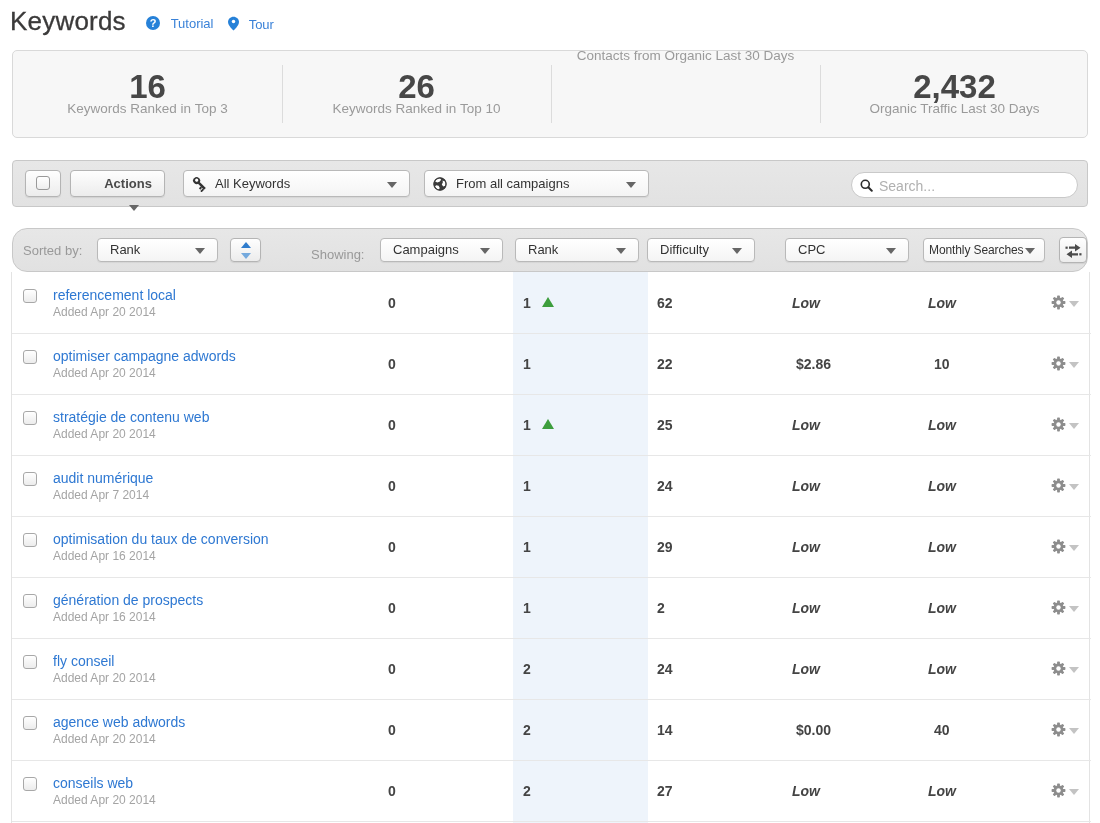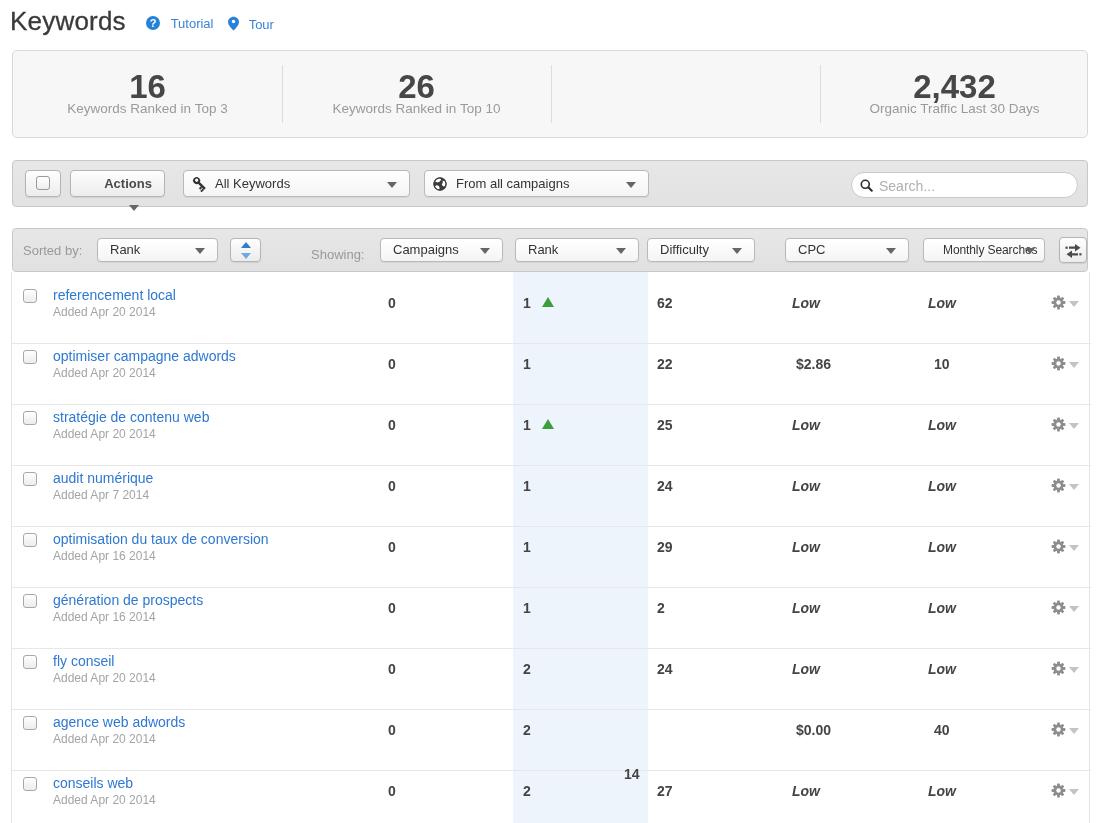--- a/index.html
+++ b/index.html
@@ -15,34 +15,34 @@
 
 #stats { left:12px; top:50px; width:1076px; height:88px; background:#f7f7f7; border:1px solid #d9d9d9; border-radius:5px; }
 .stat { position:absolute; top:0; width:269px; height:86px; text-align:center; }
 .stat .num { font-size:33px; font-weight:bold; color:#474747; margin-top:19px; line-height:34px; }
 .stat .lbl { font-size:13.5px; color:#9a9a9a; margin-top:-3px; }
 .sdiv { position:absolute; top:14px; height:58px; width:1px; background:#dcdcdc; }
 
 
 .gbar { left:12px; width:1076px; background:linear-gradient(#e7e7e7,#e2e2e2); border:1px solid #c8c8c8; border-radius:4px; }
 #tb1 { top:160px; height:47px; }
-#tb2 { top:228px; height:44px; background:linear-gradient(#e7e7e7,#e1e1e1); }
+#tb2 { top:228px; height:44px; background:linear-gradient(#e7e7e7,#e1e1e1);border-radius:15px; }
 .btn { position:absolute; background:linear-gradient(#fefefe,#ececec); border:1px solid #b4b4b4; border-radius:4px; box-shadow:0 1px 1px rgba(0,0,0,0.08); }
 .sel { position:absolute; background:linear-gradient(#ffffff,#f4f4f4); border:1px solid #b9b9b9; border-radius:4px; box-shadow:0 1px 1px rgba(0,0,0,0.06); font-size:13px; color:#333; }
 .caret { position:absolute; width:0; height:0; border-left:5px solid transparent; border-right:5px solid transparent; border-top:6px solid #666; }
 .glabel { position:absolute; font-size:13px; color:#999; }
 
 
 #search { position:absolute; left:838px; top:11px; width:227px; height:26px; background:#fff; border:1px solid #c9c9c9; border-radius:14px; }
 #search .ph { position:absolute; left:27px; top:5px; font-size:14px; color:#b0b0b0; }
 
 
 #tbl { position:absolute; left:11px; top:272px; width:1079px; height:551px; border-left:1px solid #e3e3e3; border-right:1px solid #e3e3e3; }
 #rankcol { position:absolute; left:501px; top:0; width:135px; height:551px; background:#eef4fb; }
-.row { position:absolute; left:0; width:1079px; height:72px; border-bottom:1px solid #e7e7e7; }
+.row { position:absolute; left:0; width:1079px; height:62px; border-bottom:1px solid #e7e7e7; }
 .kw { position:absolute; left:41px; top:15px; font-size:14px; color:#2e78d2; }
 .added { position:absolute; left:41px; top:33px; font-size:12px; color:#a4a4a4; }
 .cnum { position:absolute; top:23px; font-size:14px; font-weight:bold; color:#444; }
 .lowtxt { font-style:italic; }
 .cb { position:absolute; left:11px; top:17px; width:14px; height:14px; background:linear-gradient(#fff,#ececec); border:1px solid #a8a8a8; border-radius:3px; }
 .tri-up { position:absolute; width:0; height:0; border-left:6px solid transparent; border-right:6px solid transparent; border-bottom:10px solid #3d9e3d; top:25px; left:530px; }
 .gear { position:absolute; left:1039px; top:24px; color:#8b8b8b; font-size:15px; }
 .gcaret { position:absolute; left:1057px; top:29px; width:0; height:0; border-left:5px solid transparent; border-right:5px solid transparent; border-top:6px solid #c3c3c3; }
 </style>
 </head>
@@ -67,20 +67,21 @@
   <div class="abs" id="stats">
     <div class="stat" style="left:0;">
         <div class="num">16</div>
         <div class="lbl">Keywords Ranked in Top 3</div>
       </div>
     <div class="stat" style="left:269px;">
         <div class="num">26</div>
         <div class="lbl">Keywords Ranked in Top 10</div>
       </div>
     <div class="stat" style="left:538px;">
+        <div class="lbl">Contacts from Organic Last 30 Days</div>
       </div>
     <div class="stat" style="left:807px;">
         <div class="num">2,432</div>
         <div class="lbl">Organic Traffic Last 30 Days</div>
       </div>
     <div class="sdiv" style="left:269px;"></div>
     <div class="sdiv" style="left:538px;"></div>
     <div class="sdiv" style="left:807px;"></div>
   </div>
 
@@ -127,21 +128,21 @@
     <div class="sel" style="left:84px; top:9px; width:121px; height:24px; line-height:22px;"><span style="margin-left:12px;">Rank</span><div class="caret" style="right:12px; top:9px;"></div></div>
     <div class="btn" style="left:217px; top:9px; width:31px; height:24px;">
       <div style="position:absolute; left:10px; top:3px; width:0; height:0; border-left:5px solid transparent; border-right:5px solid transparent; border-bottom:6px solid #2f7ccd;"></div>
       <div style="position:absolute; left:10px; top:14px; width:0; height:0; border-left:5px solid transparent; border-right:5px solid transparent; border-top:6px solid #74a9dd;"></div>
     </div>
     <div class="glabel" style="left:298px; top:18px;">Showing:</div>
     <div class="sel" style="left:367px; top:9px; width:123px; height:24px; line-height:22px;"><span style="margin-left:12px;">Campaigns</span><div class="caret" style="right:12px; top:9px;"></div></div>
     <div class="sel" style="left:502px; top:9px; width:124px; height:24px; line-height:22px;"><span style="margin-left:12px;">Rank</span><div class="caret" style="right:12px; top:9px;"></div></div>
     <div class="sel" style="left:634px; top:9px; width:108px; height:24px; line-height:22px;"><span style="margin-left:12px;">Difficulty</span><div class="caret" style="right:12px; top:9px;"></div></div>
     <div class="sel" style="left:772px; top:9px; width:124px; height:24px; line-height:22px;"><span style="margin-left:12px;">CPC</span><div class="caret" style="right:12px; top:9px;"></div></div>
-    <div class="sel" style="left:910px; top:9px; width:122px; height:24px; line-height:22px;"><span style="margin-left:19px; font-size:12px; letter-spacing:-0.1px;">Monthly Searches</span><div class="caret" style="right:9px; top:9px;"></div></div>
+    <div class="sel" style="left:910px; top:9px; width:122px; height:24px; line-height:22px;"><span style="margin-left:5px; font-size:12px; letter-spacing:-0.1px;">Monthly Searches</span><div class="caret" style="right:9px; top:9px;"></div></div>
     <div class="btn" style="left:1046px; top:8px; width:28px; height:26px;">
       <svg style="position:absolute; left:5px; top:5px;" width="17" height="16" viewBox="0 0 17 16">
           <g fill="#4a4a4a">
             <rect x="0.5" y="3.6" width="2.2" height="2.2"></rect>
             <path d="M4 3.6 H10 V1 L15.5 4.7 L10 8.4 V5.8 H4 Z"></path>
             <rect x="14.3" y="10.2" width="2.2" height="2.2"></rect>
             <path d="M13 10.2 H7 V7.6 L1.5 11.3 L7 15 V12.4 H13 Z"></path>
           </g>
         </svg>
     </div>
@@ -437,21 +438,21 @@
           </g>
         </svg>
       <div class="gcaret"></div>
     </div>
     <div class="row" style="top:427px;">
       <div class="cb"></div>
       <div class="kw">agence web adwords</div>
       <div class="added">Added Apr 20 2014</div>
       <div class="cnum" style="left:376px;">0</div>
       <div class="cnum" style="left:511px;">2</div>
-      <div class="cnum" style="left:612px;margin-top:44px;">14</div>
+      <div class="cnum" style="left:645px;">14</div>
       <div class="cnum" style="left:784px;">$0.00</div>
       <div class="cnum" style="left:922px;">40</div>
       <svg class="gear" style="left:1039px; top:23px; position:absolute;" width="15" height="15" viewBox="0 0 15 15">
           <g fill="#8d8d8d">
             <circle cx="7.5" cy="7.5" r="4.9"></circle>
             <g>
               <rect x="6.1" y="0.6" width="2.8" height="3" rx="0.7"></rect>
             </g>
             <g transform="rotate(45 7.5 7.5)">
               <rect x="6.1" y="0.6" width="2.8" height="3" rx="0.7"></rect>

